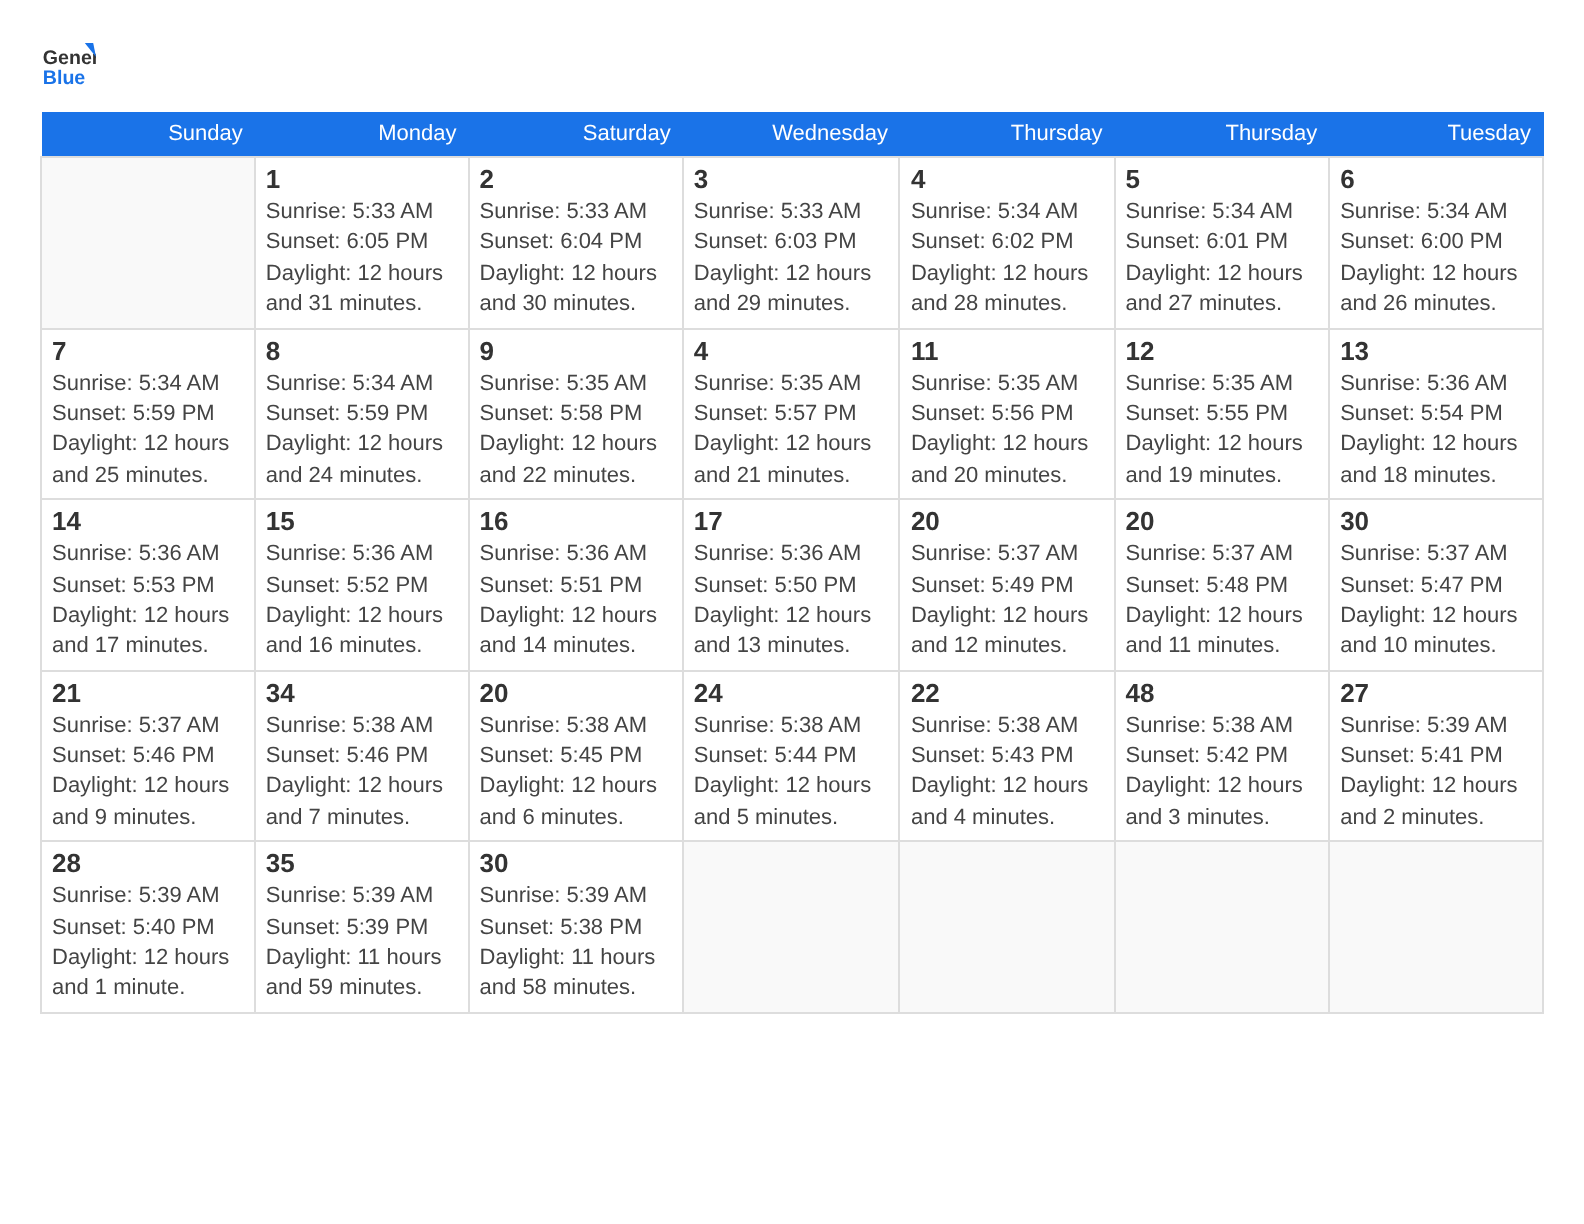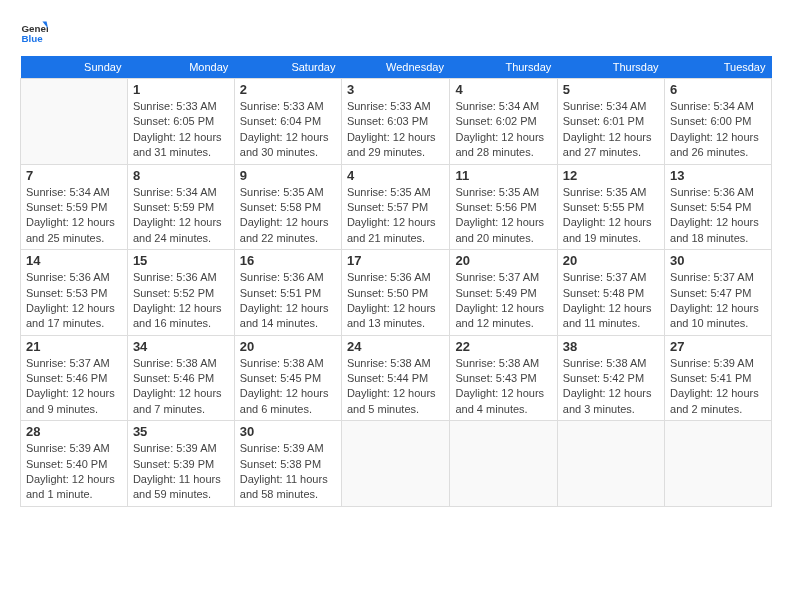--- a/index.html
+++ b/index.html
@@ -291,21 +291,21 @@
 and 5 minutes.</div>
           </td>
           <td>
             <span class="day-num">22</span>
             <div class="day-info" style="white-space: pre-line;">Sunrise: 5:38 AM
 Sunset: 5:43 PM
 Daylight: 12 hours
 and 4 minutes.</div>
           </td>
           <td>
-            <span class="day-num">38</span>
+            <span class="day-num">48</span>
             <div class="day-info" style="white-space: pre-line;">Sunrise: 5:38 AM
 Sunset: 5:42 PM
 Daylight: 12 hours
 and 3 minutes.</div>
           </td>
           <td>
             <span class="day-num">27</span>
             <div class="day-info" style="white-space: pre-line;">Sunrise: 5:39 AM
 Sunset: 5:41 PM
 Daylight: 12 hours

